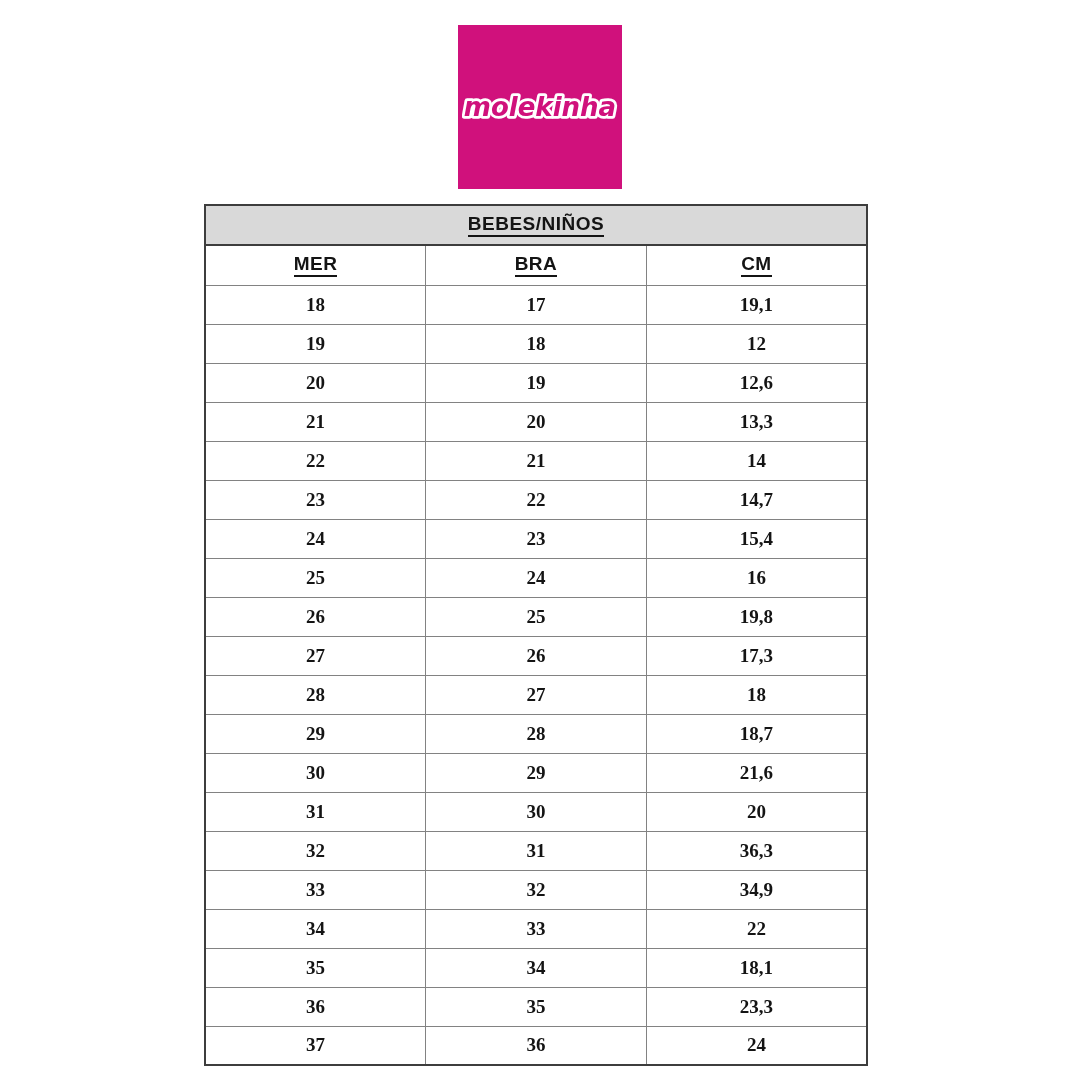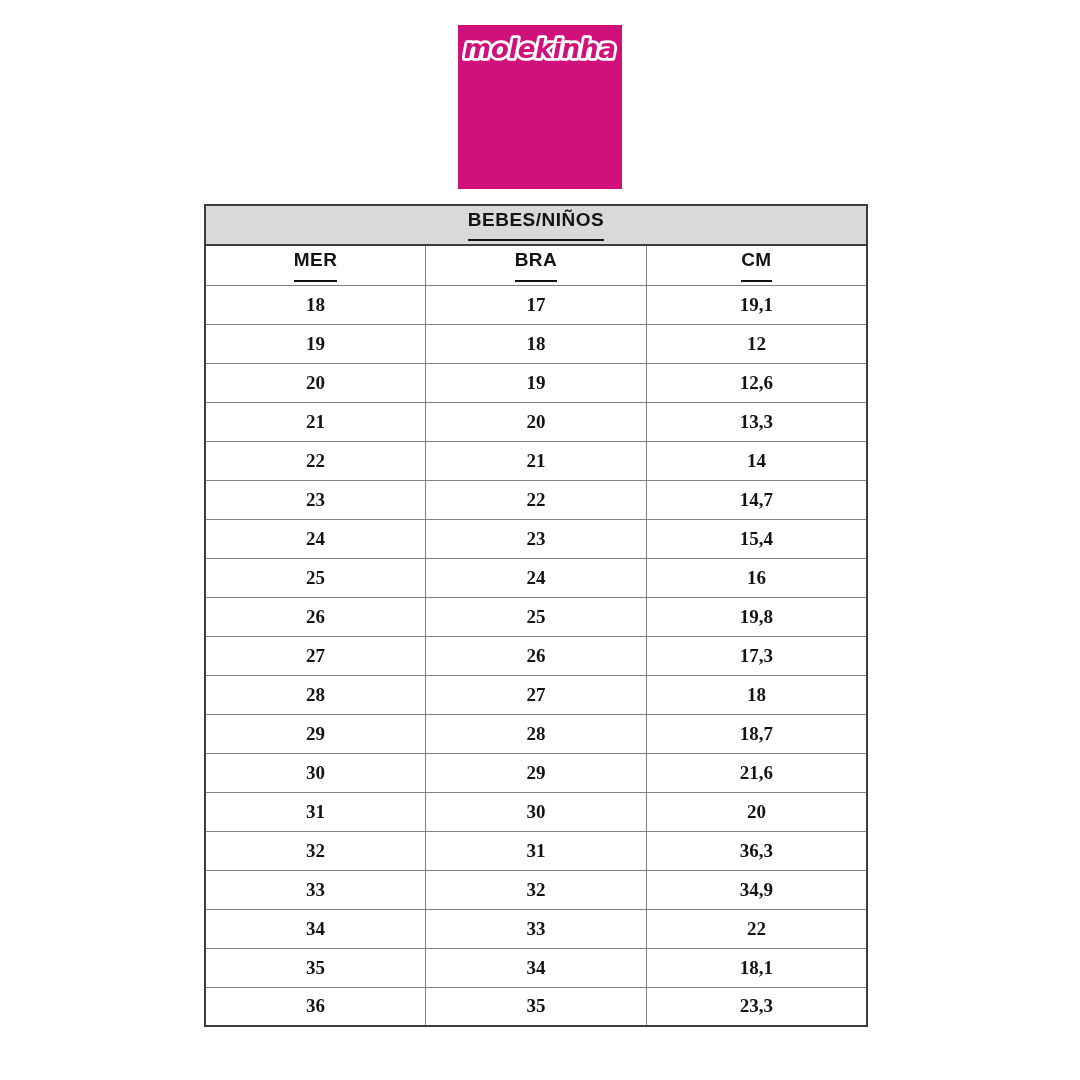--- a/index.html
+++ b/index.html
@@ -15,21 +15,21 @@
     width: 1080px; height: 1080px;
     background: #ffffff;
   }
   
   .logo-box {
     position: absolute;
     left: 458px; top: 25px;
     width: 164px; height: 164px;
     background: #D0117C;
     display: flex;
-    align-items: flex-start;
+    align-items: center;
     justify-content: center;
     text-decoration: underline;
   }
   .logo-box svg { display: block; }
   .wordmark-text {
     font-family: "DejaVu Sans", cursive;
     font-weight: bold;
     font-style: italic;
   }
   
@@ -62,21 +62,21 @@
     margin-left: 36px;
   }
   .size-table td {
     height: 39px;
     font-size: 19px;
     font-family: Liberation Serif, serif;
   }
   .underlined {
     display: inline-block;
     border-bottom: 2.5px solid #141414;
-    padding-bottom: 9px;
+    padding-bottom: 0;
     line-height: 1.1;
   }
 </style>
 </head>
 <body>
 
 <div class="canvas">
 
   <div class="logo-box">
     <svg width="156" height="48" viewBox="0 0 156 48">
@@ -192,16 +192,21 @@
         <tr>
           <td>35</td>
           <td>34</td>
           <td>18,1</td>
         </tr>
         <tr>
           <td>36</td>
           <td>35</td>
           <td>23,3</td>
         </tr>
+        <tr>
+          <td>37</td>
+          <td>36</td>
+          <td>24</td>
+        </tr>
       </tbody>
   </table>
 
 </div>
 
 </body></html>

